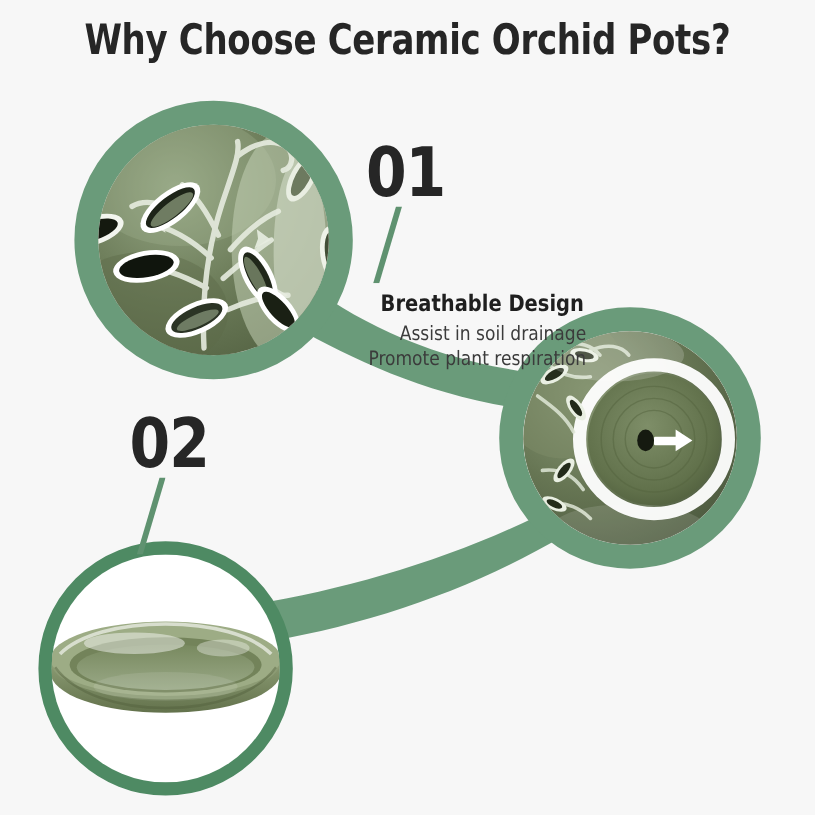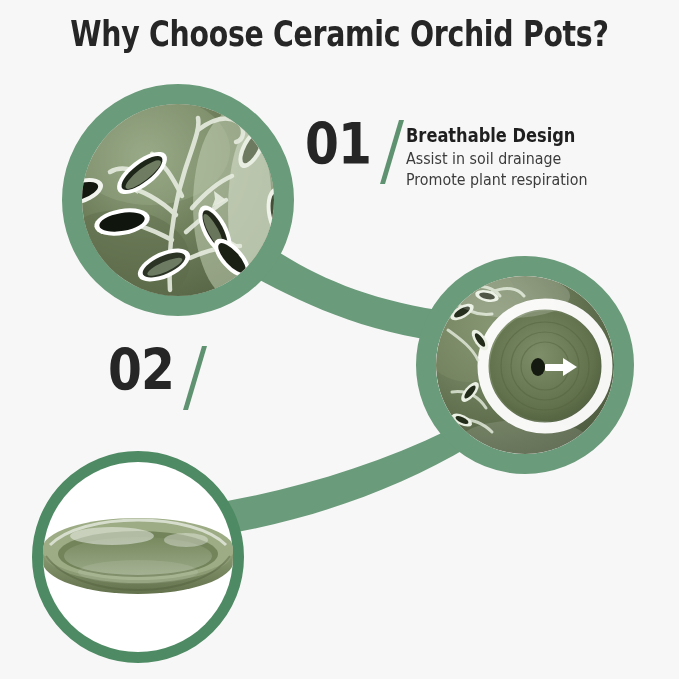--- a/index.html
+++ b/index.html
@@ -46,20 +46,21 @@
     height: 679px;
   }
 
   
   .item {
     position: absolute;
   }
   .item .row {
     display: flex;
     align-items: flex-start;
+    flex-direction: column;
   }
   .num {
     font-family: "DejaVu Sans Condensed", "Liberation Sans Narrow", "Liberation Sans", sans-serif;
     font-weight: bold;
     font-size: 57px;
     line-height: 0.92;
     color: #262626;
     letter-spacing: -1px;
     transform: scaleX(0.95);
     transform-origin: 0 50%;
@@ -68,20 +69,21 @@
     width: 26px;
     height: 64px;
     flex: 0 0 auto;
     margin-left: 4px;
     margin-top: 2px;
   }
   .slash svg { display: block; }
   .txtcol {
     margin-left: 2px;
     padding-top: 6px;
+    text-align: right;
   }
   .head {
     font-family: "DejaVu Sans Condensed", "Liberation Sans Narrow", "Liberation Sans", sans-serif;
     font-weight: bold;
     font-size: 19px;
     color: #1f1f1f;
     line-height: 1.18;
     white-space: nowrap;
     transform: scaleX(0.95);
     transform-origin: 0 50%;

